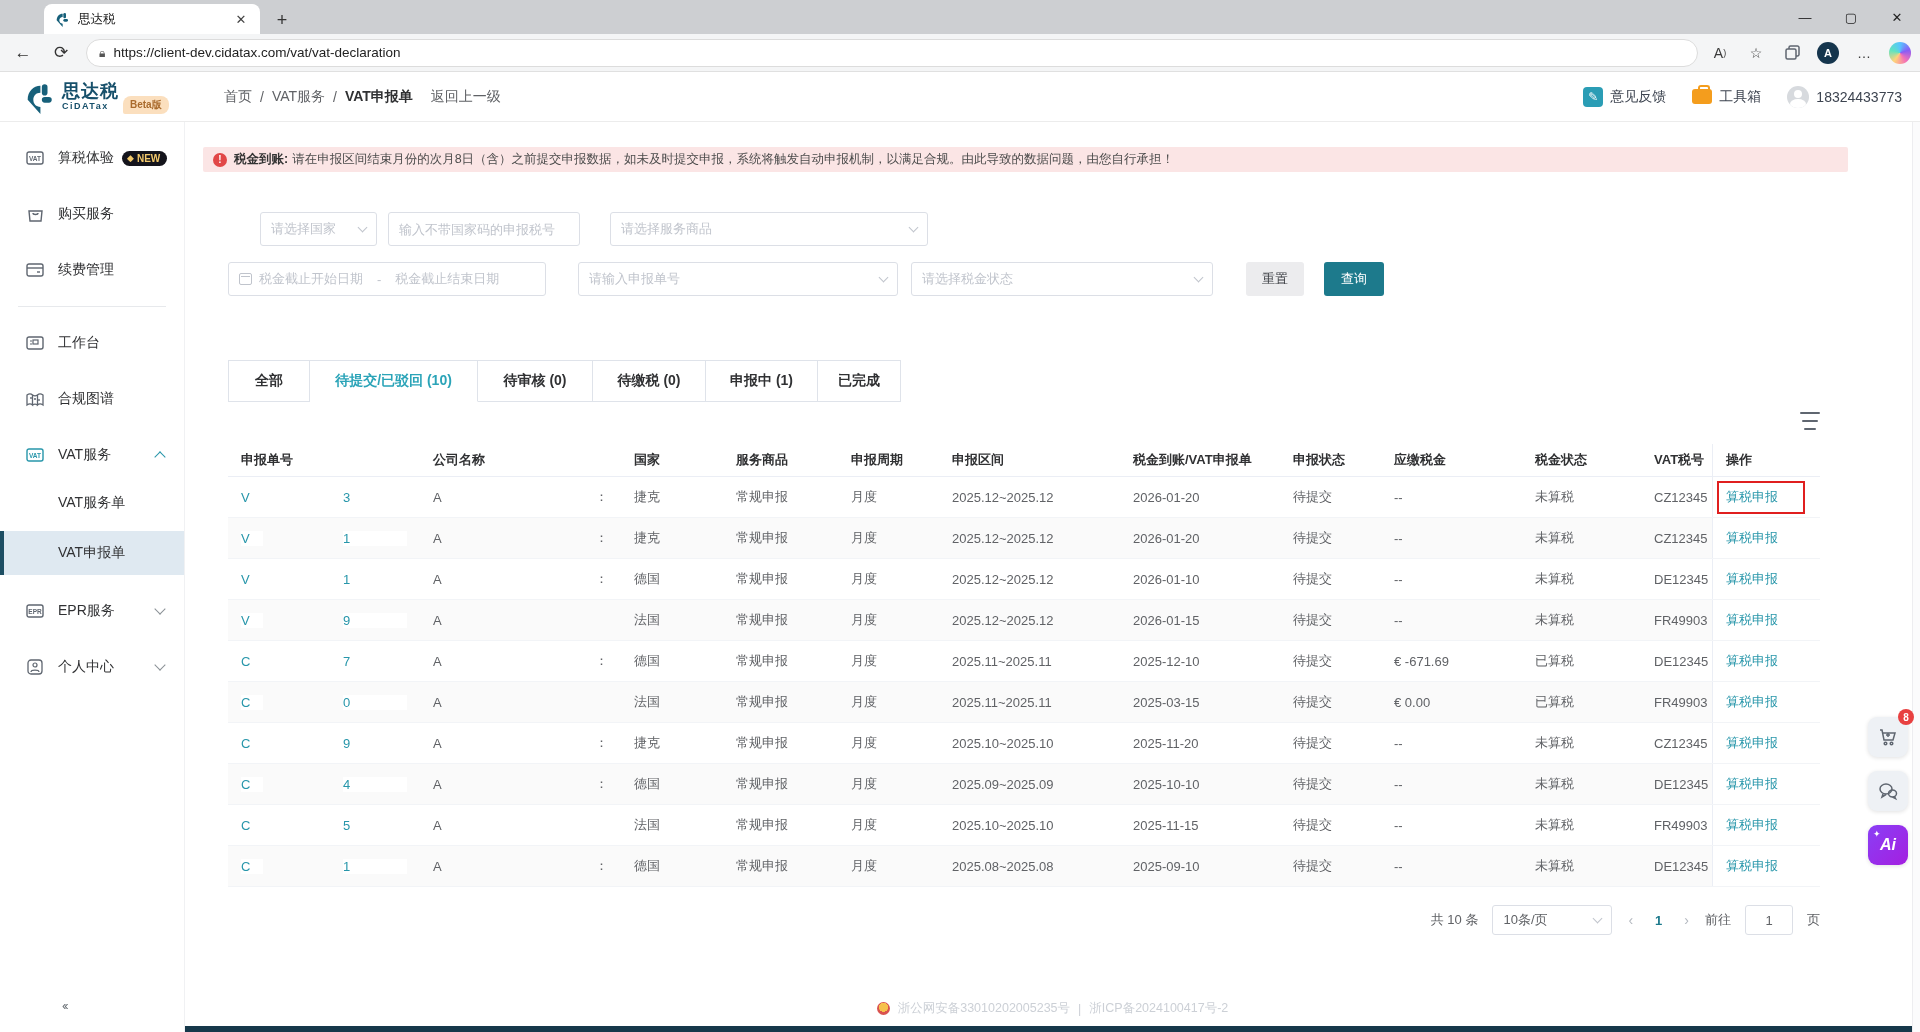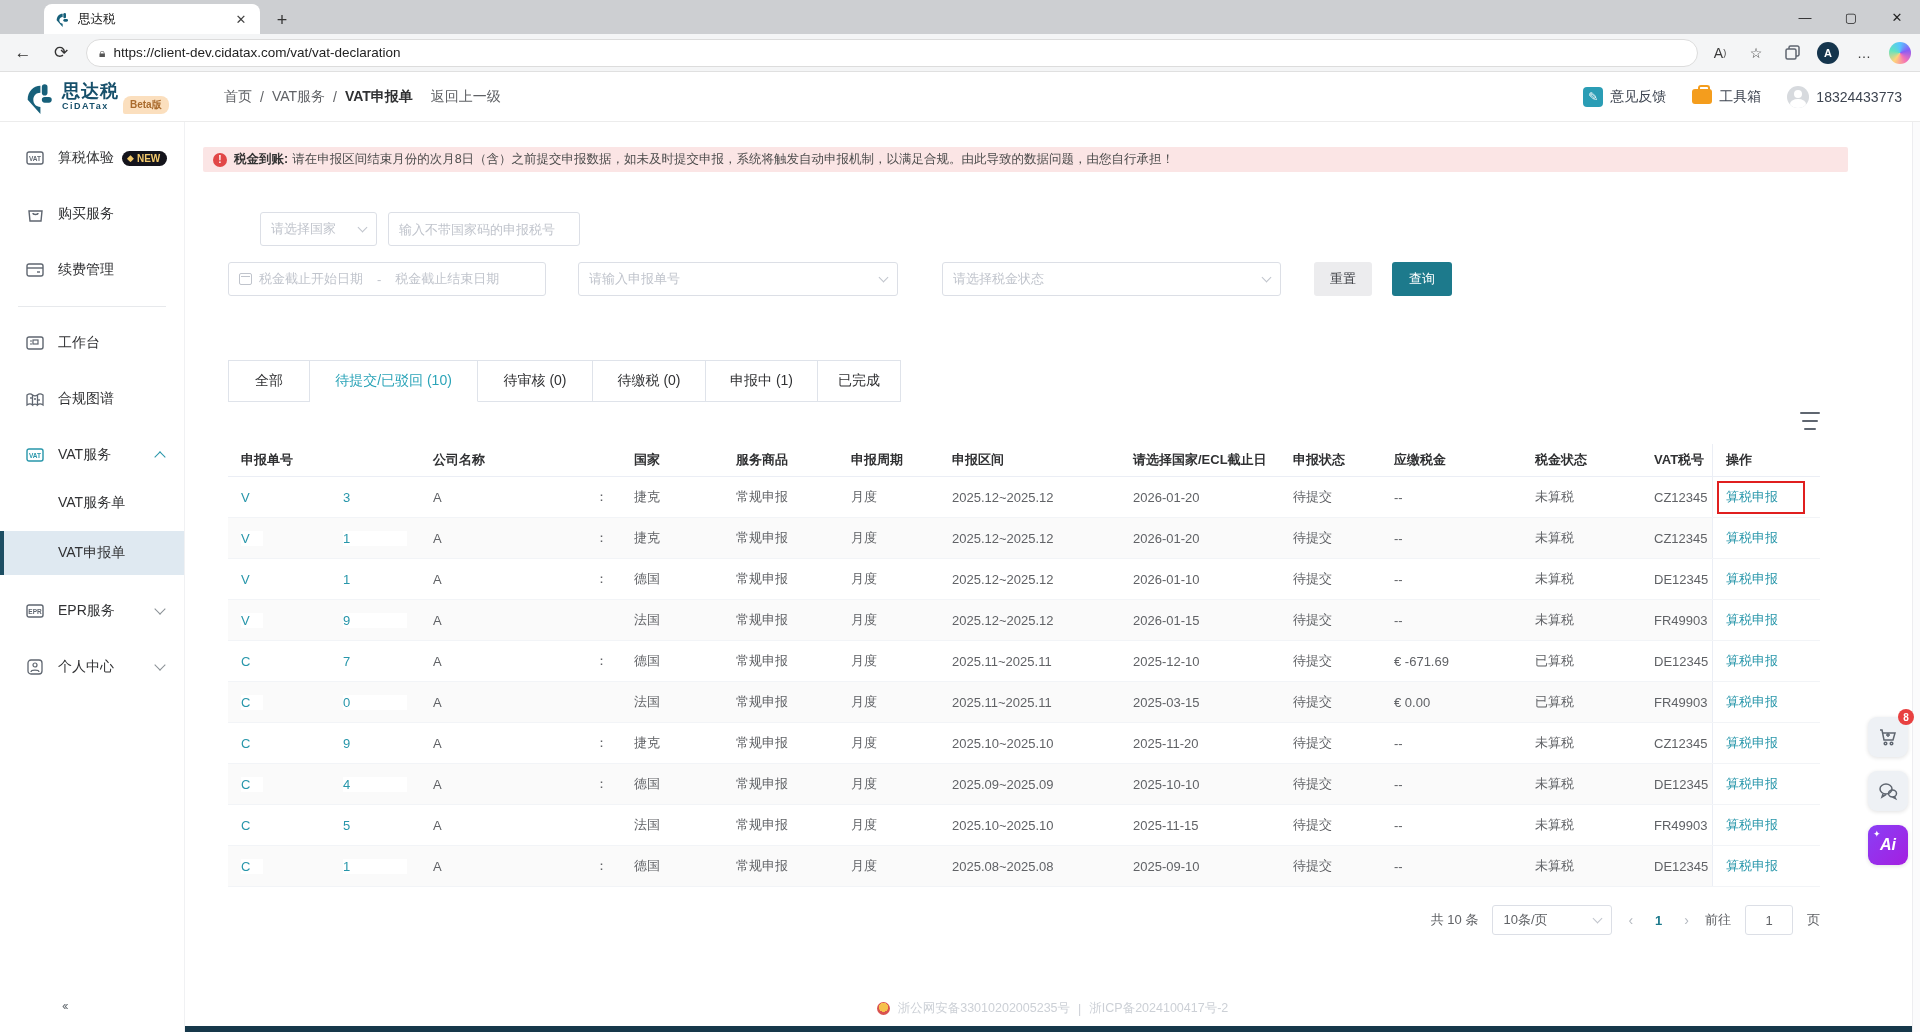--- a/index.html
+++ b/index.html
@@ -84,21 +84,21 @@
   .fld .sel-chev { width:7px; height:7px; border-right:1.4px solid #c0c4cc; border-bottom:1.4px solid #c0c4cc; transform:rotate(45deg); margin-top:-3px; flex:0 0 auto; }
   .fld .cal { width:13px; height:12px; border:1.3px solid #c0c4cc; border-radius:2px; position:relative; margin-right:7px; flex:0 0 auto; }
   .fld .cal:before { content:""; position:absolute; left:1px; top:2px; right:1px; height:1.3px; background:#c0c4cc; }
   .fld .sep { color:#c0c4cc; font-size:13px; margin:0 14px; }
   .btn { height:34px; border:none; border-radius:3px; font-size:13px; font-family:inherit; cursor:default; }
   .btn.reset { width:58px; background:#ececee; color:#3a3d42; }
   .btn.search { width:60px; background:#1d7a8c; color:#fff; margin-left:20px; }
 
   .tabs { position:absolute; left:43px; top:238px; display:flex; }
   .tabbox { height:42px; border:1px solid #dfe3ea; border-left:none; display:flex; align-items:center; justify-content:center;
-    font-size:14px; font-weight:400; color:#303133; background:#fff; }
+    font-size:14px; font-weight:700; color:#303133; background:#fff; }
   .tabbox:first-child { border-left:1px solid #dfe3ea; }
   .tabbox.active { color:#2ba4b8; border-bottom-color:#fff; }
   .colcfg { position:absolute; right:100px; top:290px; width:20px; height:18px; display:flex; flex-direction:column; justify-content:space-between; }
   .colcfg i { height:2px; background:#5f6670; border-radius:1px; }
   .colcfg i:nth-child(2){ margin:0 2px; } .colcfg i:nth-child(3){ margin:0 4px; }
 
   
   .table { position:absolute; left:43px; top:322px; width:1592px; font-size:13px; }
   .t-head { display:flex; height:33px; border-bottom:1px solid #ebeef5; }
   .t-head .tc { font-weight:bold; color:#303133; }
@@ -330,33 +330,37 @@
 
   <div class="filters">
     <div class="frow">
         <div class="fld" style="width:117px;margin-left:32px">
           <span class="ph">请选择国家</span>
           <span class="sel-chev"></span>
         </div>
         <div class="fld" style="width:192px;margin-left:11px">
           <input placeholder="输入不带国家码的申报税号" style="">
         </div>
+        <div class="fld" style="width:318px;margin-left:30px">
+          <span class="ph">请选择服务商品</span>
+          <span class="sel-chev"></span>
+        </div>
       </div>
     <div class="frow">
         <div class="fld" style="width:318px">
   <span class="cal"></span>
   <span class="ph" style="flex:0 1 auto">税金截止开始日期</span>
   <span class="sep">-</span>
   <span class="ph" style="flex:0 1 auto">税金截止结束日期</span>
         </div>
         <div class="fld" style="width:320px;margin-left:32px">
     <span class="ph">请输入申报单号</span>
     <span class="sel-chev"></span>
         </div>
-        <div class="fld" style="width:339px;margin-left:44px">
+        <div class="fld" style="width:302px;margin-left:13px">
     <span class="ph">请选择税金状态</span>
     <span class="sel-chev"></span>
         </div>
         <button class="btn reset" style="margin-left:33px">重置</button>
 <button class="btn search">查询</button>
       </div>
   </div>
 
   <div class="tabs">
       <div class="tabbox " style="width:82px">全部</div>
@@ -373,21 +377,21 @@
     </div>
 
   <div class="table">
     <div class="t-head">
         <div class="tc " style="width:192px">申报单号</div>
         <div class="tc " style="width:201px">公司名称</div>
         <div class="tc " style="width:102px">国家</div>
         <div class="tc " style="width:115px">服务商品</div>
         <div class="tc " style="width:101px">申报周期</div>
         <div class="tc " style="width:181px">申报区间</div>
-        <div class="tc " style="width:160px">请选择国家/ECL截止日</div>
+        <div class="tc " style="width:160px">税金到账/VAT申报单</div>
         <div class="tc " style="width:101px">申报状态</div>
         <div class="tc " style="width:141px">应缴税金</div>
         <div class="tc " style="width:119px">税金状态</div>
         <div class="tc " style="width:71px">VAT税号</div>
         <div class="tc op" style="width:108px">操作</div>
       </div>
     <div>
         <div class="t-row ">
     <div class="tc" style="width:192px">
       <span class="frag box s">V</span>

